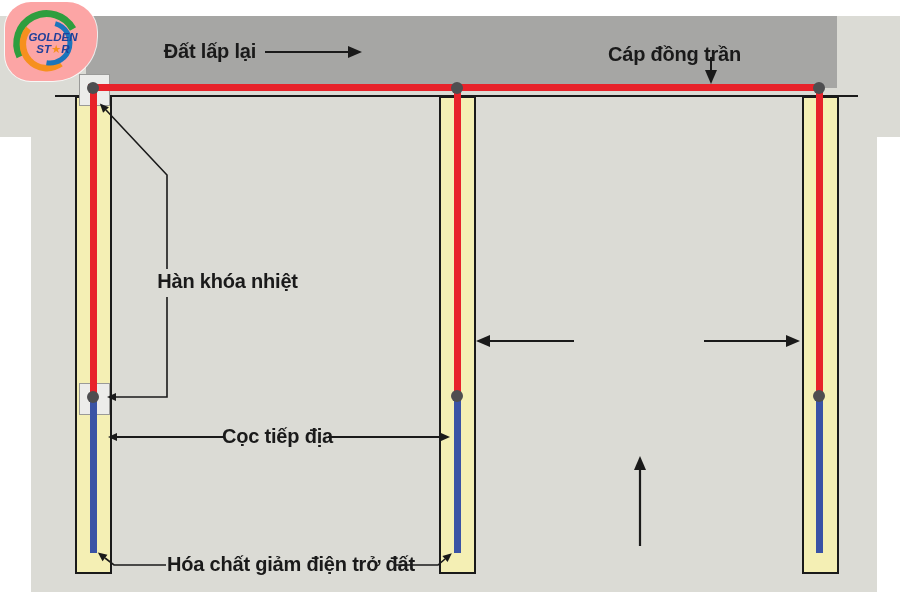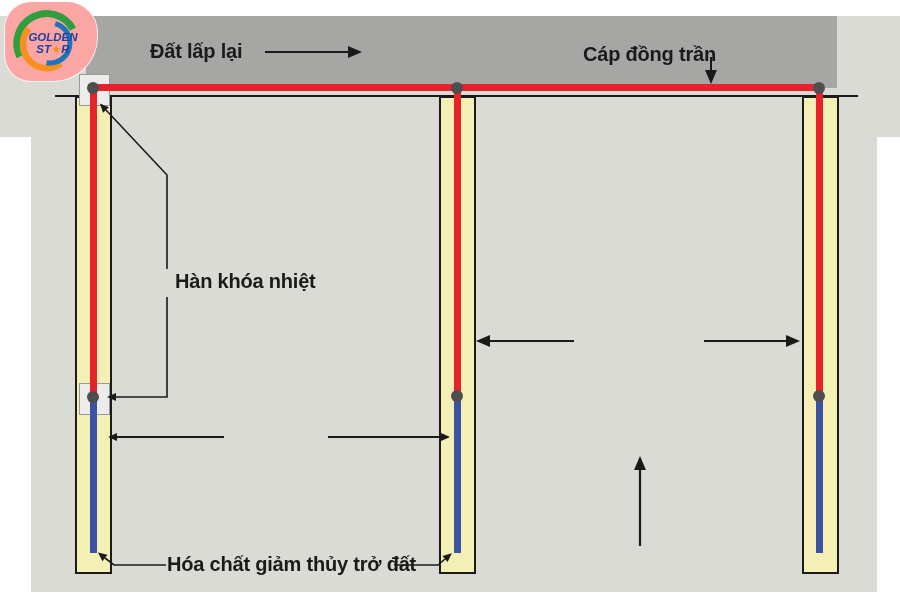--- a/index.html
+++ b/index.html
@@ -24,21 +24,21 @@
   .cable-h{left:88px;top:84px;width:734px;height:7px;background:#e8222a;}
   .cable-v{width:7px;top:86px;height:311px;background:#e8222a;}
   .rod{width:7px;top:393px;height:160px;background:#3a53a5;}
   .x1{left:90px;} .x2{left:454px;} .x3{left:816px;}
   
   .weld-box{width:29px;height:30px;background:#ececea;border:1px solid #9a9a98;}
   .dot{width:12px;height:12px;border-radius:50%;background:#4e4e50;}
   
   .lbl{
     color:#1a1a1a;font-size:20px;font-weight:600;letter-spacing:-0.2px;
-    white-space:nowrap;line-height:22px;
+    white-space:nowrap;text-align:center;line-height:22px;
   }
   svg.overlay{left:0;top:0;width:900px;height:600px;pointer-events:none;}
   
   .logo-bubble{
     left:5px;top:2px;width:92px;height:79px;background:#fca5a5;
     border-radius:26px 30px 44px 26px;
     box-shadow:0 0 0 1px rgba(255,255,255,0.8);
   }
   .logo-bubble svg{position:absolute;left:2px;top:1px;}
   .logo-word{font-family:"Liberation Sans","DejaVu Sans",sans-serif;font-weight:bold;font-style:italic;}
@@ -95,23 +95,24 @@
       <path d="M328 437 H441" stroke-width="1.8" marker-end="url(#ah-small)"></path>
       <path d="M574 341 H490" stroke-width="2.2" marker-end="url(#ah-big)"></path>
       <path d="M704 341 H786" stroke-width="2.2" marker-end="url(#ah-big)"></path>
       <path d="M166 565 H114 L105 558" stroke-width="1.6" marker-end="url(#ah-small)"></path>
       <path d="M394 565 H438 L445 559" stroke-width="1.6" marker-end="url(#ah-small)"></path>
       <path d="M640 546 V470" stroke-width="2.2" marker-end="url(#ah-big)"></path>
     </g>
   </svg>
 
   <div class="abs lbl" style="left:150px;top:40px;width:120px;">Đất lấp lại</div>
-  <div class="abs lbl" style="left:583px;top:43px;width:130px;">Cáp đồng trần</div>
-  <div class="abs lbl" style="left:155px;top:270px;width:145px;margin-left:20px;">Hàn khóa nhiệt</div>
-  <div class="abs lbl" style="left:167px;top:553px;width:228px;">Hóa chất giảm thủy trở đất</div>
+  <div class="abs lbl" style="left:608px;top:43px;width:130px;">Cáp đồng trần</div>
+  <div class="abs lbl" style="left:155px;top:270px;width:145px;">Hàn khóa nhiệt</div>
+  <div class="abs lbl" style="left:222px;top:425px;width:110px;">Cọc tiếp địa</div>
+  <div class="abs lbl" style="left:167px;top:553px;width:228px;">Hóa chất giảm điện trở đất</div>
 
   <div class="abs logo-bubble">
     <svg width="88" height="77" viewBox="0 0 88 77">
       <path d="M12.8 53.7 A30 30 0 0 1 66 26" stroke="#2e9e3e" stroke-width="7" fill="none"></path>
       <path d="M21.6 25.6 A24 24 0 0 0 53.8 60.7" stroke="#f6901e" stroke-width="6.5" fill="none"></path>
       <path d="M48.2 20.7 A20 20 0 0 1 39.5 59.7" stroke="#1b75bc" stroke-width="5" fill="none"></path>
       <text x="46" y="38" text-anchor="middle" class="logo-word" font-size="11.5" fill="#21409a">GOLDEN</text>
       <text x="46" y="50" text-anchor="middle" class="logo-word" font-size="11.5" fill="#21409a"><tspan>ST</tspan><tspan fill="#f6901e">★</tspan><tspan>R</tspan></text>
     </svg>
   </div>

